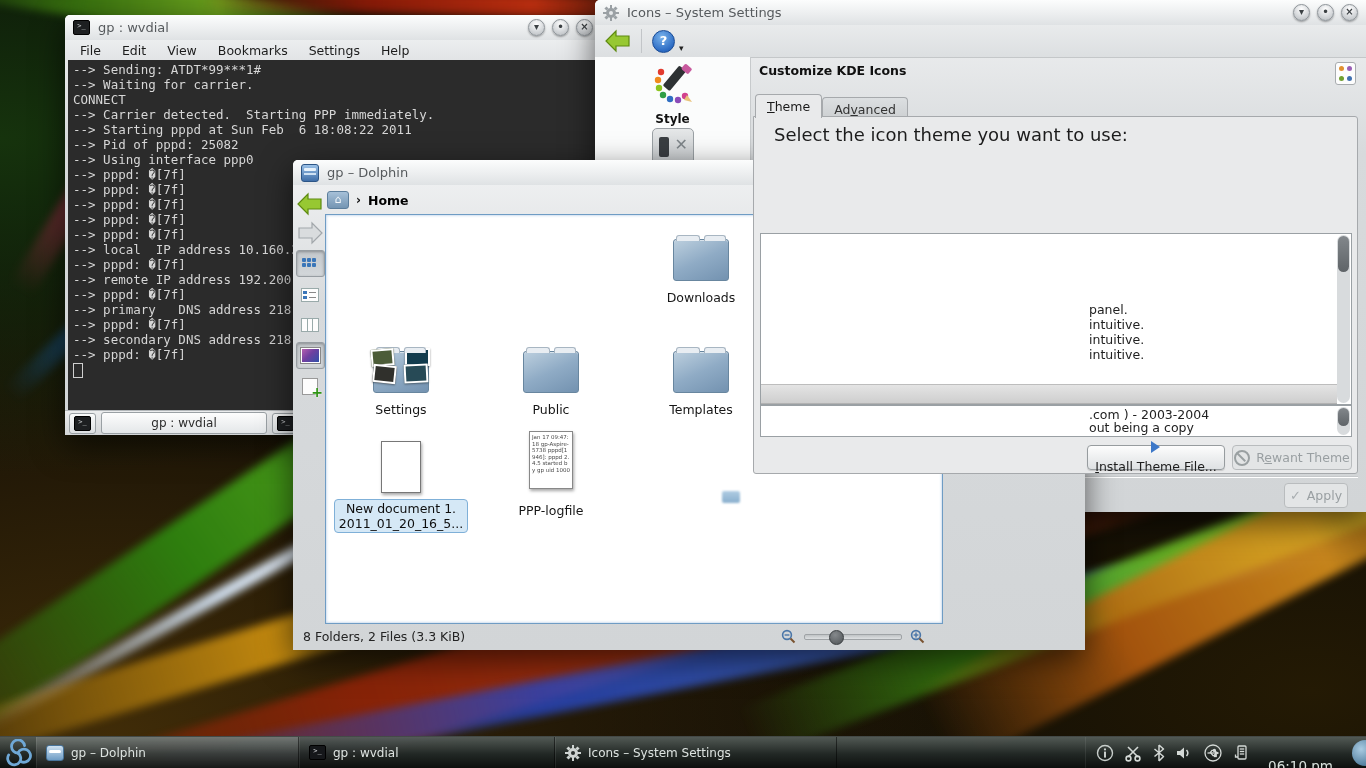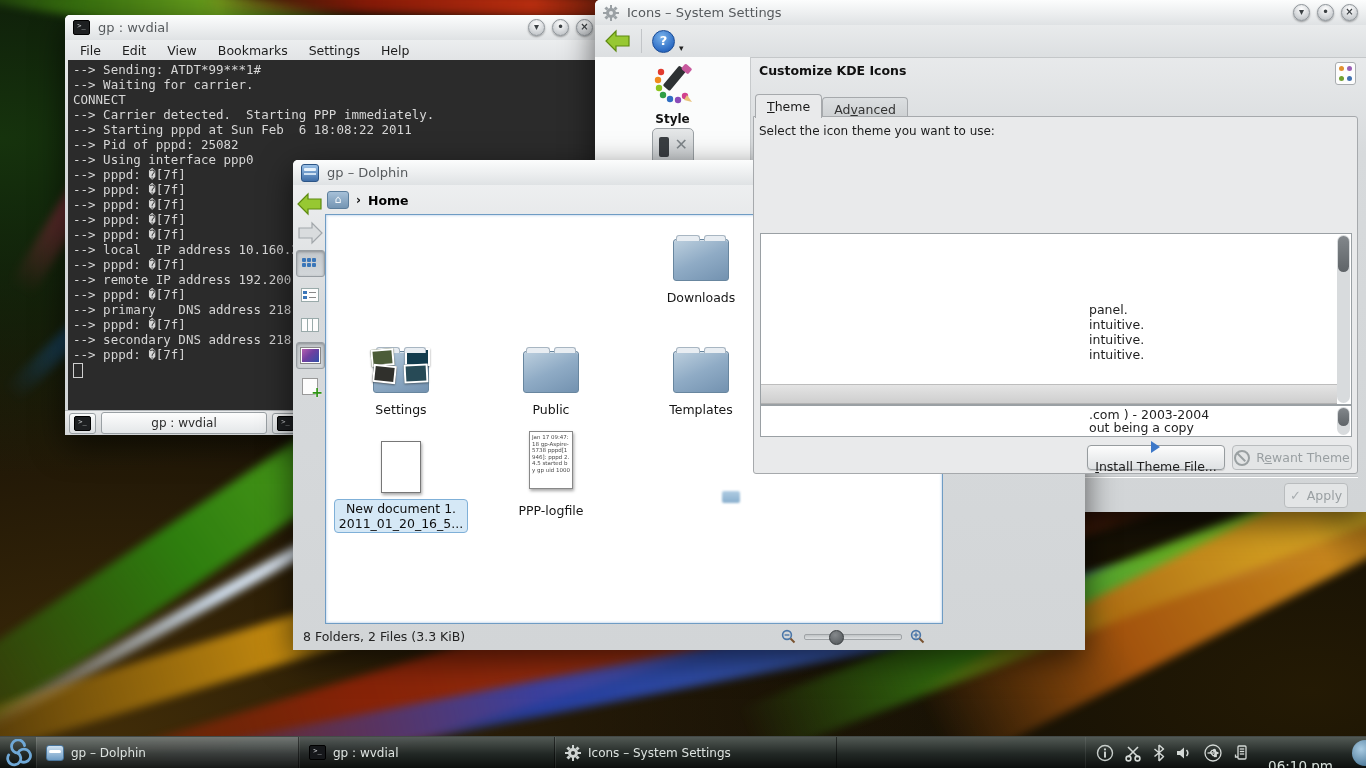--- a/index.html
+++ b/index.html
@@ -100,21 +100,21 @@
   .ss-gridico{position:absolute;right:10px;top:5px;width:19px;height:21px;background:#fdfdfd;
         border:1px solid #a8acaf;border-radius:3px;}
   .ss-gridico i{position:absolute;width:5px;height:5px;border-radius:50%;}
   .ss-tabs{position:absolute;left:5px;top:37px;display:flex;align-items:flex-end;}
   .tab{box-sizing:border-box;border:1px solid #a6a9ac;border-bottom:none;border-radius:4px 4px 0 0;
         padding:4px 11px 5px;font-size:12.5px;color:#1a1a1a;}
   .tab.on{background:#e9eaeb;position:relative;z-index:3;height:24px;}
   .tab.off{background:linear-gradient(#dcdfe1,#cdd0d2);height:21px;color:#333;}
   .ss-panel{position:absolute;left:3px;right:8px;top:59px;bottom:38px;background:#e9eaeb;
         border:1px solid #a6a9ac;border-radius:0 3px 3px 3px;z-index:2;}
-  .ss-sel{position:absolute;left:5px;top:7px;font-size:12px;color:#1c1c1c;}
+  .ss-sel{position:absolute;left:20px;top:7px;font-size:18px;color:#1c1c1c;}
   .ss-list{position:absolute;left:6px;right:5px;top:116px;height:170px;background:#fff;
         border:1px solid #9aa0a4;overflow:hidden;}
   .frag{position:absolute;left:328px;font-size:12.5px;color:#222;white-space:nowrap;}
   .ss-selrow{position:absolute;left:0;right:14px;top:150px;height:18px;
         background:linear-gradient(#e4e4e4,#cecece);border-top:1px solid #bdbdbd;border-bottom:1px solid #b2b2b2;}
   .sbar{position:absolute;right:1px;top:1px;bottom:1px;width:13px;background:#d8dbdd;border-radius:7px;}
   .sthumb{position:absolute;left:1px;right:1px;border-radius:6px;
         background:linear-gradient(#82878b,#5f6468);}
   .ss-desc{position:absolute;left:6px;right:5px;top:288px;height:30px;background:#fff;
         border:1px solid #9aa0a4;overflow:hidden;}

